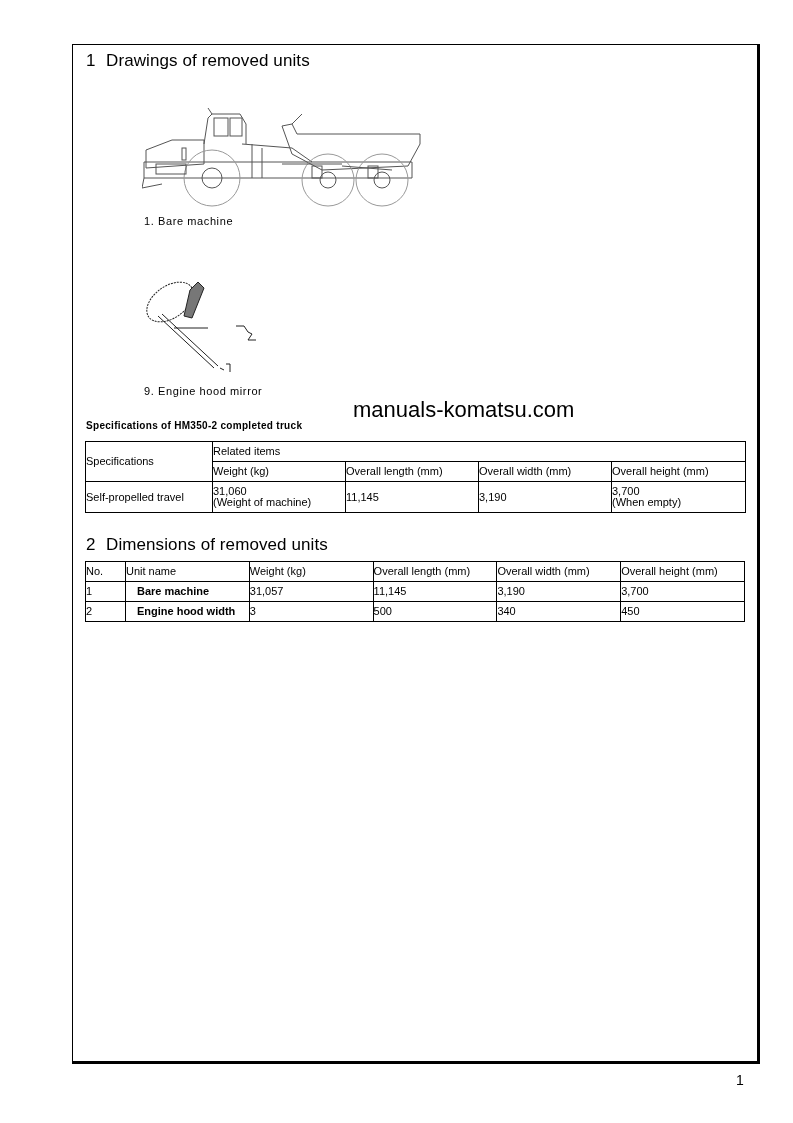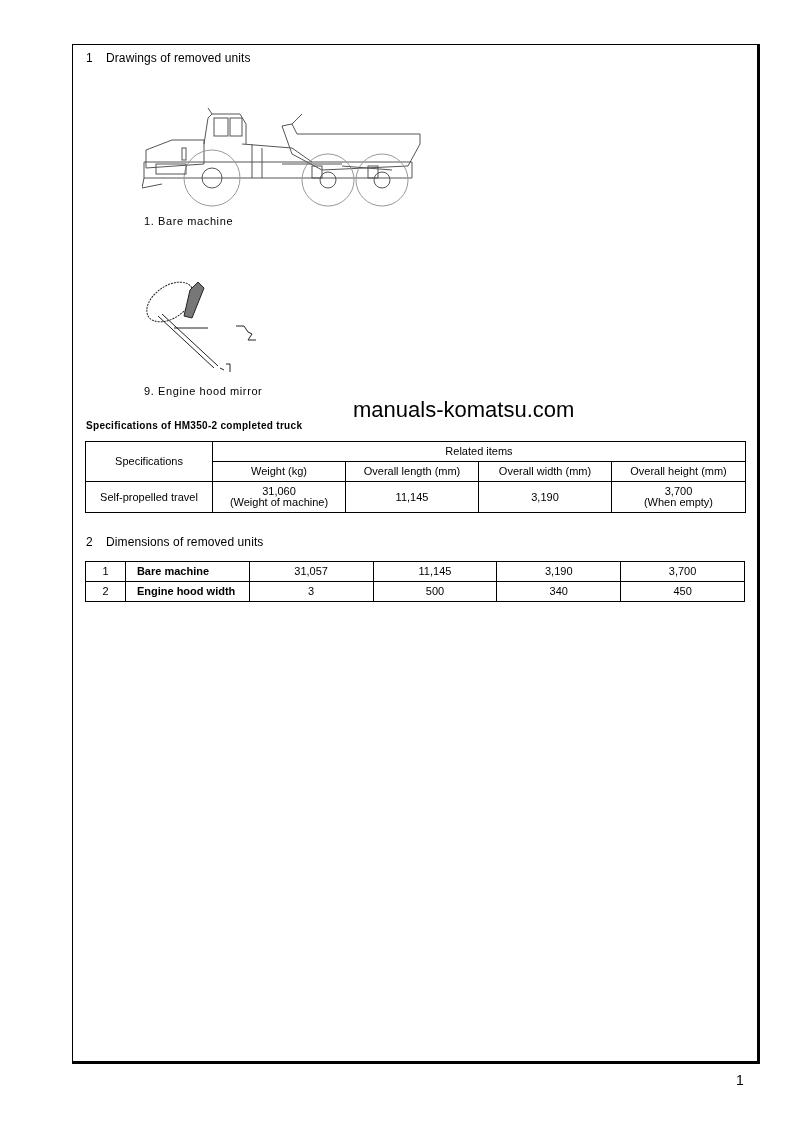--- a/index.html
+++ b/index.html
@@ -1,24 +1,24 @@
 <!DOCTYPE html>
 <html><head>
   <meta charset="utf-8">
   <style>
     html, body { margin: 0; padding: 0; background: #ffffff; }
     body { width: 793px; height: 1123px; position: relative; font-family: "Liberation Sans", sans-serif; color: #000; overflow: hidden; }
     .frame { position: absolute; left: 72px; top: 44px; width: 684px; height: 1016px; border-left: 1px solid #000; border-top: 1px solid #000; border-right: 3px solid #000; border-bottom: 3px solid #000; }
-    .h1 { position: absolute; font-size: 12px; font-weight: normal; letter-spacing: 0.1px; }
+    .h1 { position: absolute; font-size: 17px; font-weight: normal; letter-spacing: 0.1px; }
     .h1 .num { display: inline-block; width: 20px; }
     .caption { position: absolute; font-size: 11px; letter-spacing: 0.6px; }
     .watermark { position: absolute; left: 353px; top: 397px; font-size: 22px; }
     .spec-title { position: absolute; left: 86px; top: 420px; font-size: 10px; font-weight: bold; letter-spacing: 0.3px; }
     table { position: absolute; border-collapse: collapse; font-size: 11px; }
-    td, th { border: 1px solid #000; text-align: center; font-weight: normal; padding: 0; line-height: 11px; }
+    td, th { border: 1px solid #000; text-align: left; font-weight: normal; padding: 0; line-height: 11px; }
     .t1 { left: 85px; top: 441px; width: 661px; }
     .t1 td { height: 19px; }
     .t1 .tall { height: 30px; }
     .t2 { left: 85px; top: 561px; width: 660px; }
     .t2 td { height: 19px; }
     .t2 .left { text-align: left; padding-left: 11px; font-weight: bold; }
     .page-num { position: absolute; left: 736px; top: 1072px; font-size: 14px; }
     svg { position: absolute; }
   </style>
 </head>
@@ -122,20 +122,28 @@
 <table class="t2">
   <colgroup>
     <col style="width:40px">
       <col style="width:124px">
       <col style="width:124px">
       <col style="width:124px">
       <col style="width:124px">
       <col style="width:124px">
   </colgroup>
   <tbody>
+      <tr>
+    <td>No.</td>
+    <td>Unit name</td>
+    <td>Weight (kg)</td>
+    <td>Overall length (mm)</td>
+    <td>Overall width (mm)</td>
+    <td>Overall height (mm)</td>
+  </tr>
   <tr>
     <td>1</td>
     <td class="left">Bare machine</td>
     <td>31,057</td>
     <td>11,145</td>
     <td>3,190</td>
     <td>3,700</td>
   </tr>
   <tr>
     <td>2</td>

